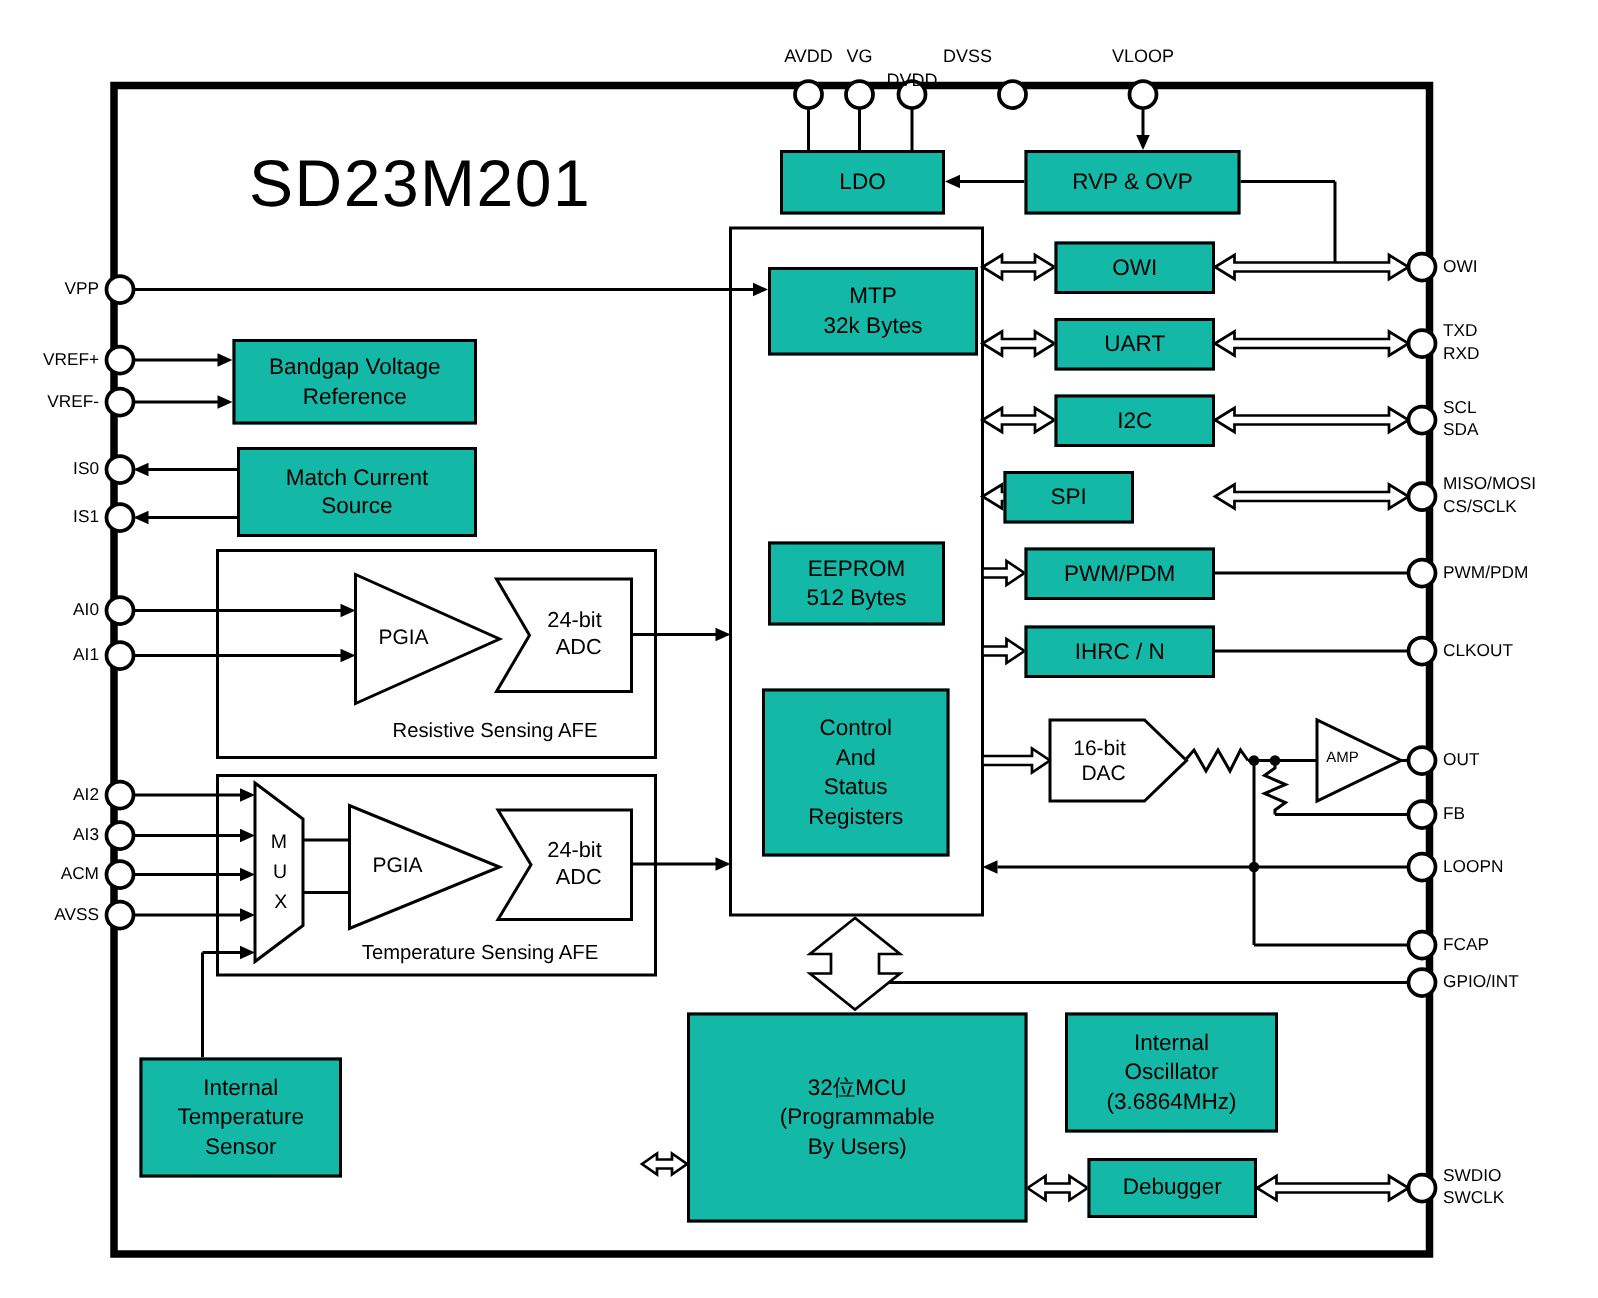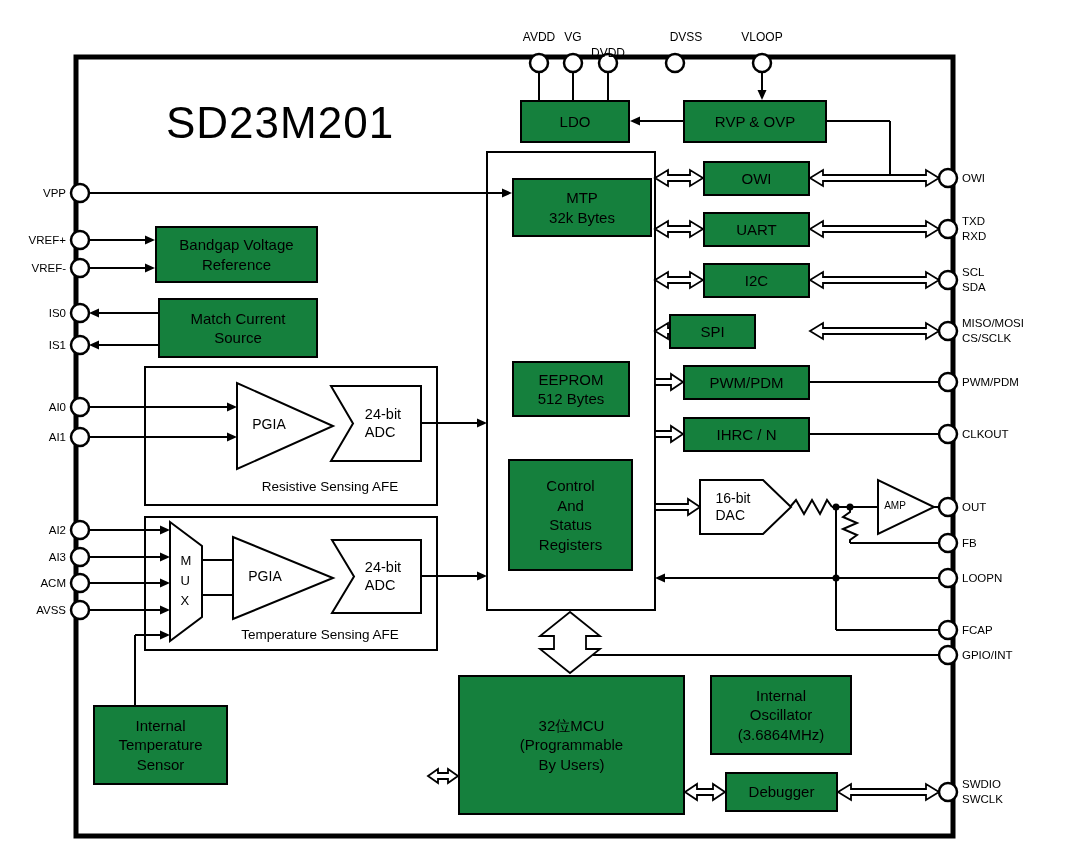--- a/index.html
+++ b/index.html
@@ -7,28 +7,28 @@
     position:relative; width:1065px; height:865px; background:#ffffff;
     font-family:"Liberation Sans", sans-serif; color:#000; overflow:hidden;
   }
   svg.layer { position:absolute; left:0; top:0; }
   .title {
     position:absolute; left:126px; top:98px;
     font-size:44px; font-weight:500; letter-spacing:1px;margin-left:40px;
   }
   .box {
     position:absolute; box-sizing:border-box;
-    border:2px solid #000; background:#15803d;
+    border:2px solid #000; background:#14b8a6;
     display:flex; align-items:center; justify-content:center;
     text-align:center; white-space:pre-line;
     font-size:15px; line-height:1.3;
   }
   .lbl {
     position:absolute; display:flex; align-items:center; justify-content:center;
-    text-align:left; white-space:pre-line; line-height:1.25;
+    text-align:right; white-space:pre-line; line-height:1.25;
   }
   .pin-t { font-size:12px; justify-content:center; }
   .pin-l { font-size:11.5px; justify-content:flex-end; text-align:right; }
   .pin-r { font-size:11.5px; justify-content:flex-start; text-align:left; line-height:1.3; }
 </style>
 </head>
 <body>
 
 <div class="canvas">
 
@@ -210,21 +210,21 @@
 X</div>
 <div class="lbl" style="left:702px;top:484px;width:62px;height:46px;font-size:14px">16-bit
 DAC</div>
 <div class="lbl" style="left:880px;top:499px;width:30px;height:15px;font-size:10px">AMP</div>
 <div class="lbl" style="left:225px;top:477px;width:210px;height:20px;font-size:13.5px">Resistive Sensing AFE</div>
 <div class="lbl" style="left:210px;top:625px;width:220px;height:20px;font-size:13.5px">Temperature Sensing AFE</div>
 
 <div class="lbl pin-t" style="left:509px;top:28px;width:60px;height:18px">AVDD</div>
 <div class="lbl pin-t" style="left:543px;top:28px;width:60px;height:18px">VG</div>
 <div class="lbl pin-t" style="left:578px;top:44px;width:60px;height:18px">DVDD</div>
-<div class="lbl pin-t" style="left:656px;top:28px;width:60px;height:18px">DVSS</div>
+<div class="lbl pin-t" style="left:615px;top:28px;width:60px;height:18px">DVSS</div>
 <div class="lbl pin-t" style="left:732px;top:28px;width:60px;height:18px">VLOOP</div>
 
 <div class="lbl pin-l" style="left:4px;top:185px;width:62px;height:16px">VPP</div>
 <div class="lbl pin-l" style="left:4px;top:232px;width:62px;height:16px">VREF+</div>
 <div class="lbl pin-l" style="left:4px;top:260px;width:62px;height:16px">VREF-</div>
 <div class="lbl pin-l" style="left:4px;top:305px;width:62px;height:16px">IS0</div>
 <div class="lbl pin-l" style="left:4px;top:337px;width:62px;height:16px">IS1</div>
 <div class="lbl pin-l" style="left:4px;top:399px;width:62px;height:16px">AI0</div>
 <div class="lbl pin-l" style="left:4px;top:429px;width:62px;height:16px">AI1</div>
 <div class="lbl pin-l" style="left:4px;top:522px;width:62px;height:16px">AI2</div>

